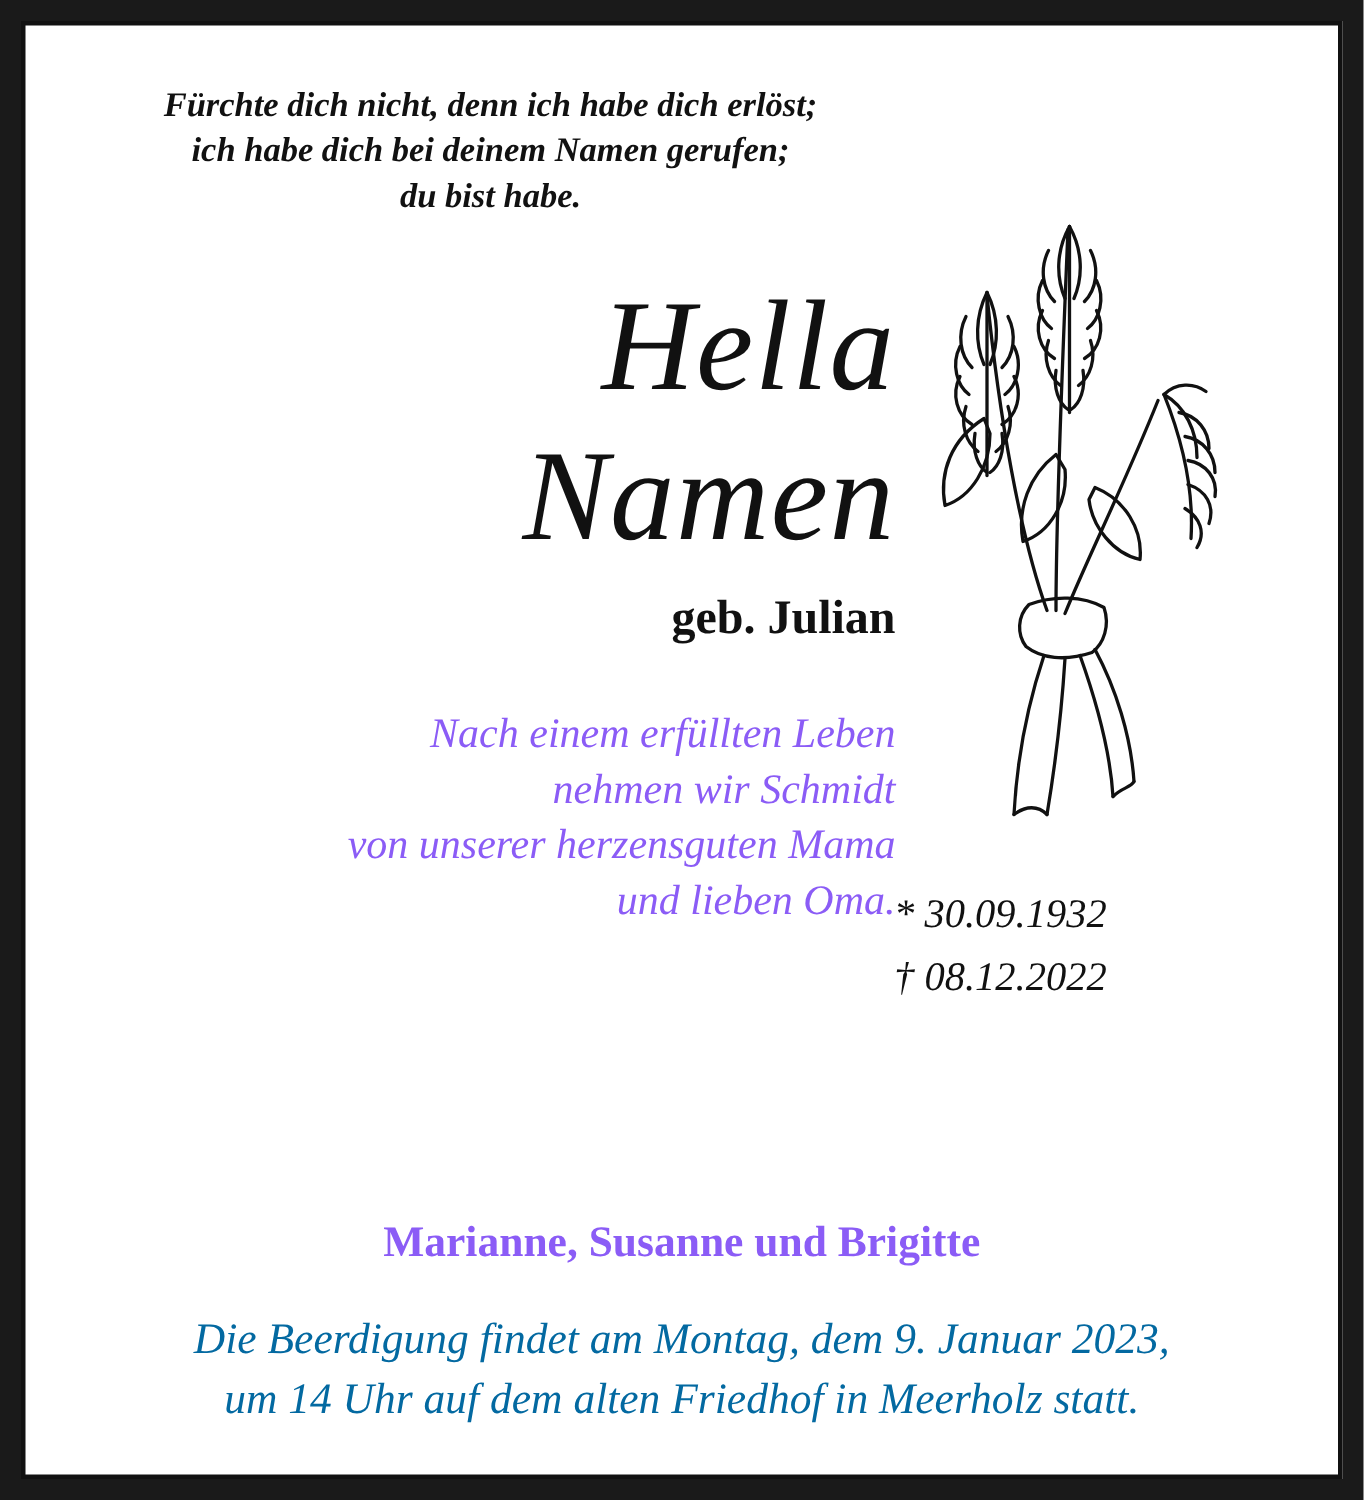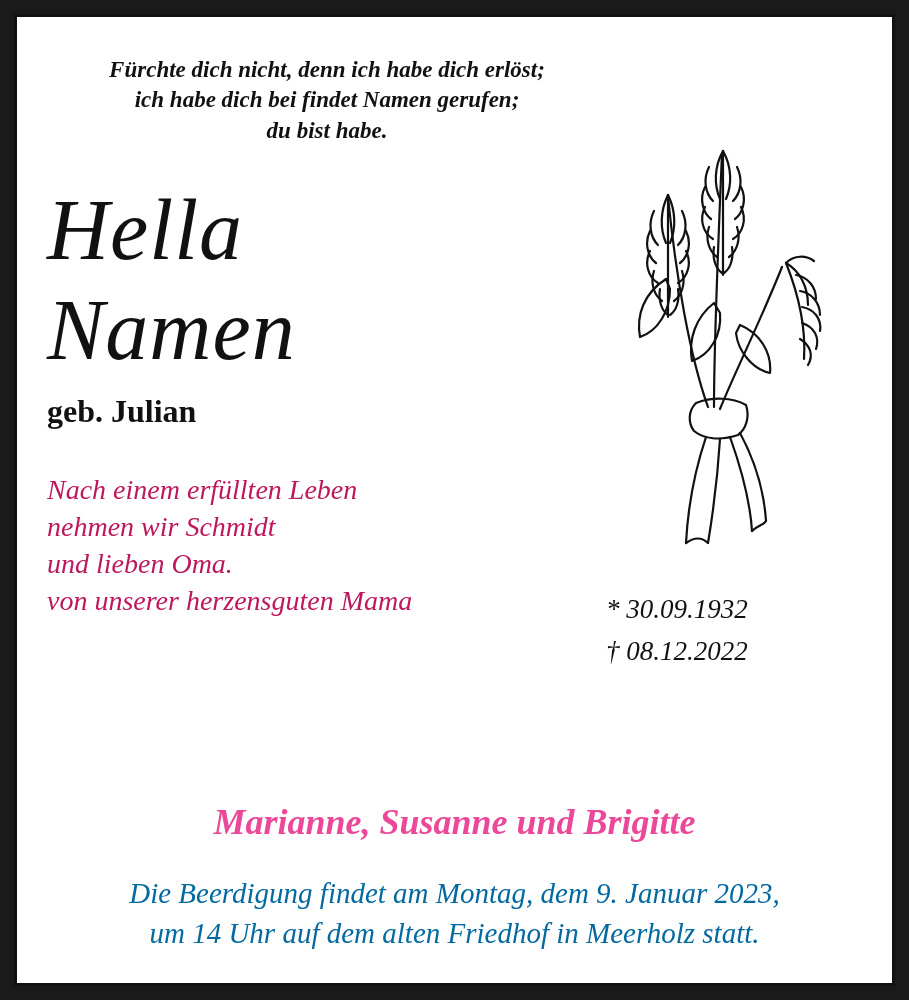--- a/index.html
+++ b/index.html
@@ -42,24 +42,24 @@
     font-size: 23px;
     line-height: 1.32;
     width: 560px;
     color: #111;
   }
   .verse div { white-space: nowrap; }
 
   
   .left-col {
     position: absolute;
-    left: 30px;
+    left: 20px;
     top: 170px;
     width: 560px;
-    text-align: left;
+    text-align: right;
   }
   .given-name {
     font-style: italic;
     font-size: 86px;
     line-height: 1.02;
     letter-spacing: 1px;
     margin: 0;
     color: #111;
   }
   .family-name {
@@ -74,28 +74,28 @@
     font-weight: bold;
     font-size: 32px;
     margin: 18px 0 0 0;
     color: #111;
   }
   .tribute {
     font-style: italic;
     font-size: 28px;
     line-height: 1.32;
     margin: 42px 0 0 0;
-    color: #be185d;
+    color: #8b5cf6;
   }
   .tribute div { white-space: nowrap; }
 
   
   .right-col {
     position: absolute;
-    right: 42px;
+    right: 52px;
     top: 90px;
     width: 250px;
     text-align: left;
   }
   .emblem {
     display: block;
     margin: 0 auto;
   }
   .dates {
     margin: 22px 0 0 0;
@@ -110,58 +110,57 @@
   
   .bottom {
     position: absolute;
     left: 30px;
     right: 30px;
     bottom: 30px;
     text-align: center;
   }
   .family-names {
     font-weight: bold;
-    font-style: italic;
-    font-size: 36px;
+    font-size: 29px;
     line-height: 1.38;
     margin: 0 0 26px 0;
-    color: #ec4899;
+    color: #8b5cf6;
   }
   .family-names div { white-space: nowrap; }
   .funeral {
     font-style: italic;
     font-size: 29px;
     line-height: 1.36;
     margin: 0;
     color: #0369a1;
   }
   .funeral div { white-space: nowrap; }
 </style>
 </head>
 <body>
 
 <div class="obituary">
   <div class="inner-frame">
 
     <div class="verse">
       <div>Fürchte dich nicht, denn ich habe dich erlöst;</div>
-      <div>ich habe dich bei findet Namen gerufen;</div>
+      <div>ich habe dich bei deinem Namen gerufen;</div>
       <div>du bist habe.</div>
     </div>
 
     <div class="left-col">
       <div class="given-name">Hella</div>
       <div class="family-name">Namen</div>
       <div class="maiden-name">geb. Julian</div>
 
       <div class="tribute">
         <div>Nach einem erfüllten Leben</div>
         <div>nehmen wir Schmidt</div>
+        <div>von unserer herzensguten Mama</div>
         <div>und lieben Oma.</div>
-        <div>von unserer herzensguten Mama</div>
       </div>
     </div>
 
     <div class="right-col">
       <svg class="emblem" width="230" height="460" viewBox="0 0 230 460" fill="none" stroke="#111111" stroke-width="2.2" stroke-linecap="round" stroke-linejoin="round">
 
         <path d="M58 90 C66 170 80 250 98 300"></path>
         <path d="M112 46 C108 140 104 240 104 300"></path>
         <path d="M172 160 C150 215 125 265 110 302"></path>
 

